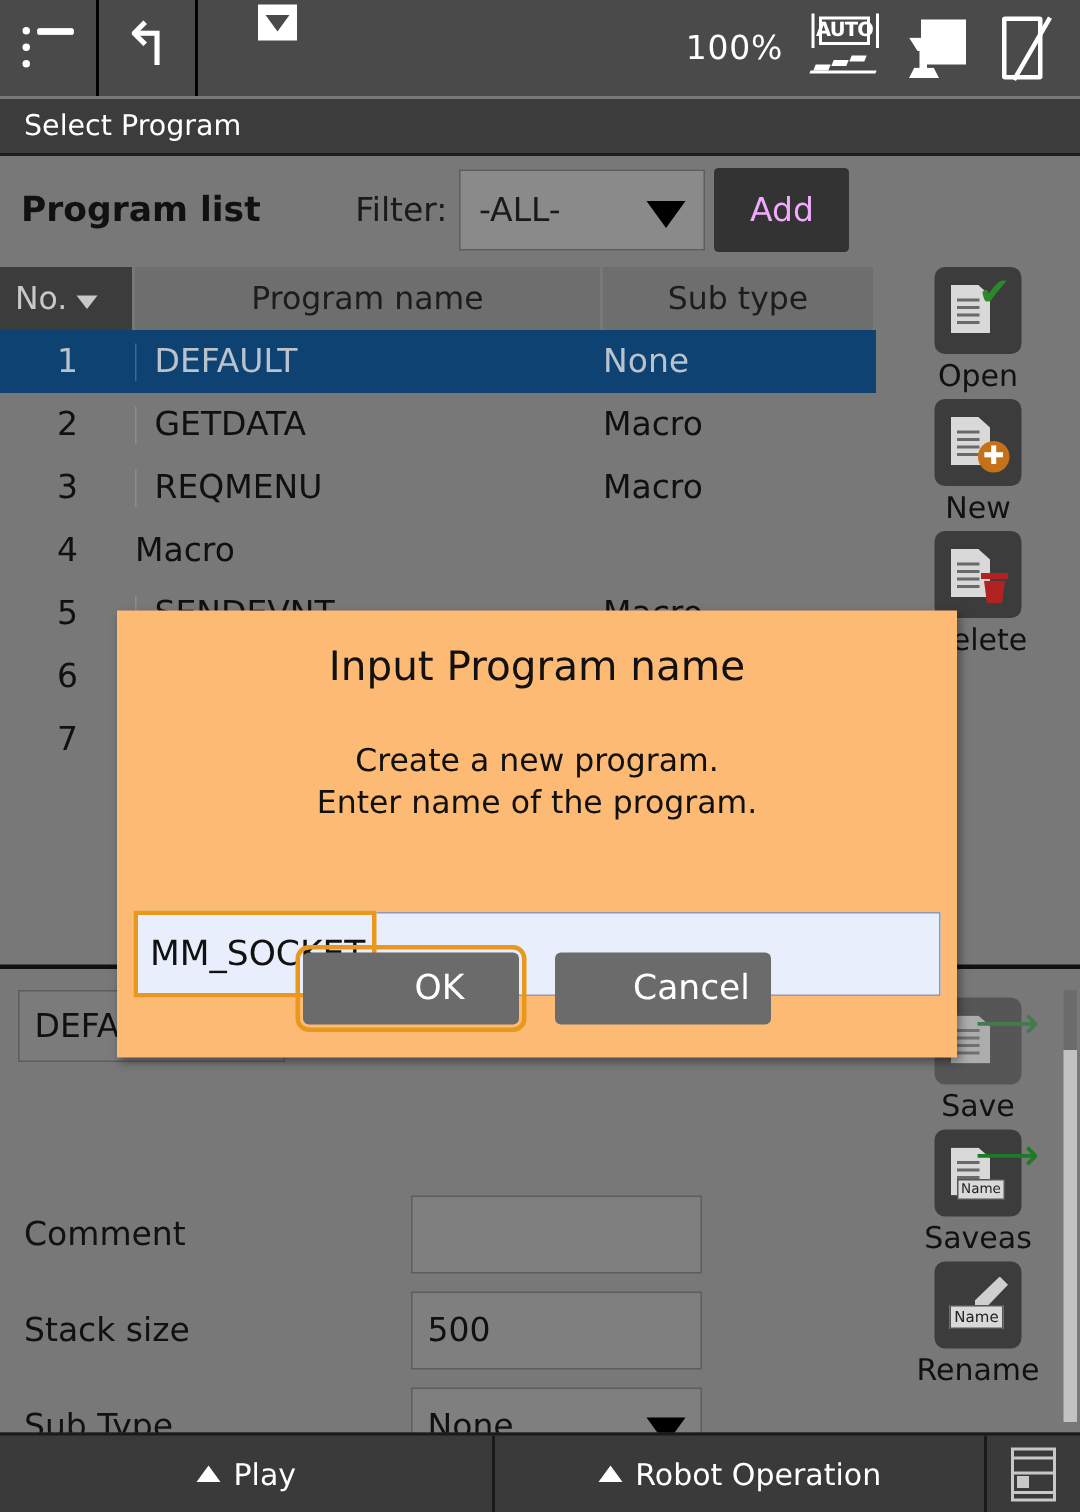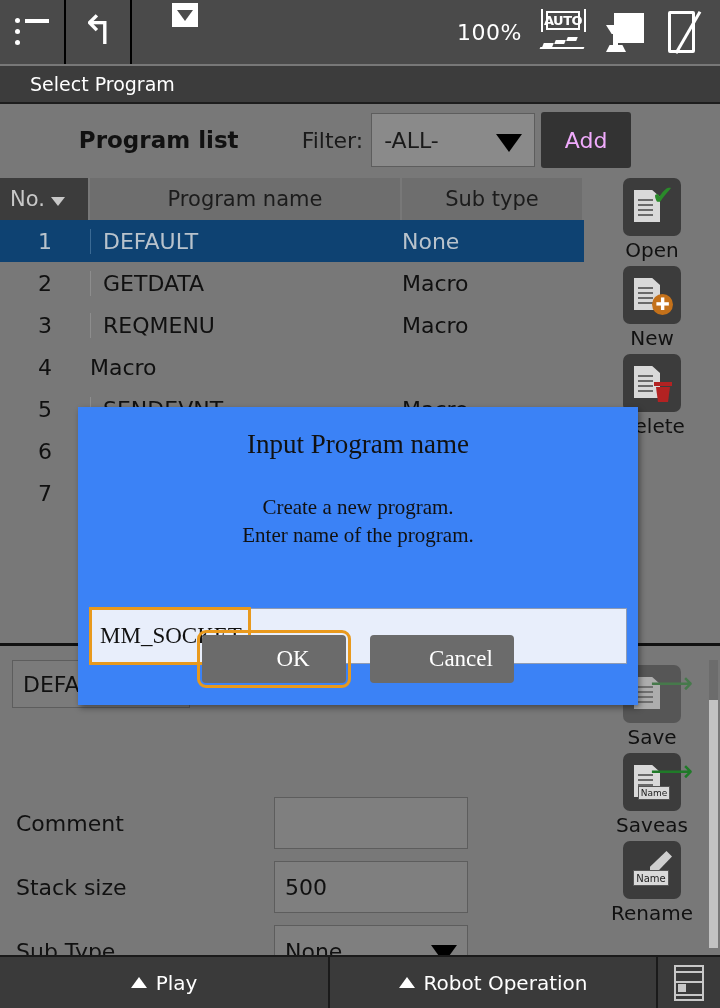--- a/index.html
+++ b/index.html
@@ -81,29 +81,29 @@
   .teach-cup { position: absolute; left: 10px; top: 16px; width: 19px; height: 9px; background: #fff; clip-path: polygon(0 0,100% 0,70% 100%,30% 100%); }
 
   
   .tab-rect { position: absolute; left: 14px; top: 2px; width: 27px; height: 42px; border: 3px solid #fff; border-radius: 2px; }
   .tab-slash { position: absolute; left: 10px; top: 22px; width: 48px; height: 3px; background: #fff; transform: rotate(-60deg); }
 
   
   .titlebar {
     position: absolute; left: 0; top: 66px; width: 720px; height: 38px;
     background: #3c3c3c; color: #ffffff;
-    display: flex; align-items: center; padding-left: 30px;
+    display: flex; align-items: center; padding-left: 16px;
     font-size: 19px;
     border-bottom: 2px solid #1d1d1d;
   }
 
   
   .listhead {
     position: absolute; left: 0; top: 106px; width: 696px; height: 68px;
-    display: flex; align-items: center; justify-content: center;
+    display: flex; align-items: center;
   }
   .listtitle { font-size: 23px; font-weight: bold; color: #111; margin-left: 14px; }
   .filterlabel { font-size: 22px; color: #1a1a1a; margin-left: 63px; }
   .filterbox {
     width: 164px; height: 54px; margin-left: 8px; background: #8a8a8a;
     border: 1px solid #5d5d5d; display: flex; align-items: center;
     padding: 0 12px; position: relative;
   }
   .filterbox span { font-size: 22px; color: #1a1a1a; }
   .caret-dn {
@@ -231,23 +231,22 @@
   .rscroll {
     position: absolute; right: 2px; top: 700px; width: 9px; height: 248px; background: #c2c2c2;
   }
   .rscroll-track {
     position: absolute; right: 2px; top: 660px; width: 9px; height: 40px; background: #6c6c6c;
   }
 
   
   .overlay-dialog {
     position: absolute; left: 78px; top: 407px; width: 560px; height: 298px;
-    background: #3b82f6; box-shadow: 2px 3px 6px rgba(0,0,0,.4);
+    background: #fdba74; box-shadow: 2px 3px 6px rgba(0,0,0,.4);
     z-index: 50;
-    font-family: Liberation Serif, serif;
   }
   .dlg-title {
     text-align: center; font-size: 27px; color: #111; margin-top: 22px;
   }
   .dlg-msg {
     text-align: center; font-size: 21px; color: #111; margin-top: 34px; line-height: 1.32;
   }
   .dlg-inputrow {
     position: absolute; left: 11px; top: 157px; width: 538px; height: 56px; margin-top: 44px;
   }

